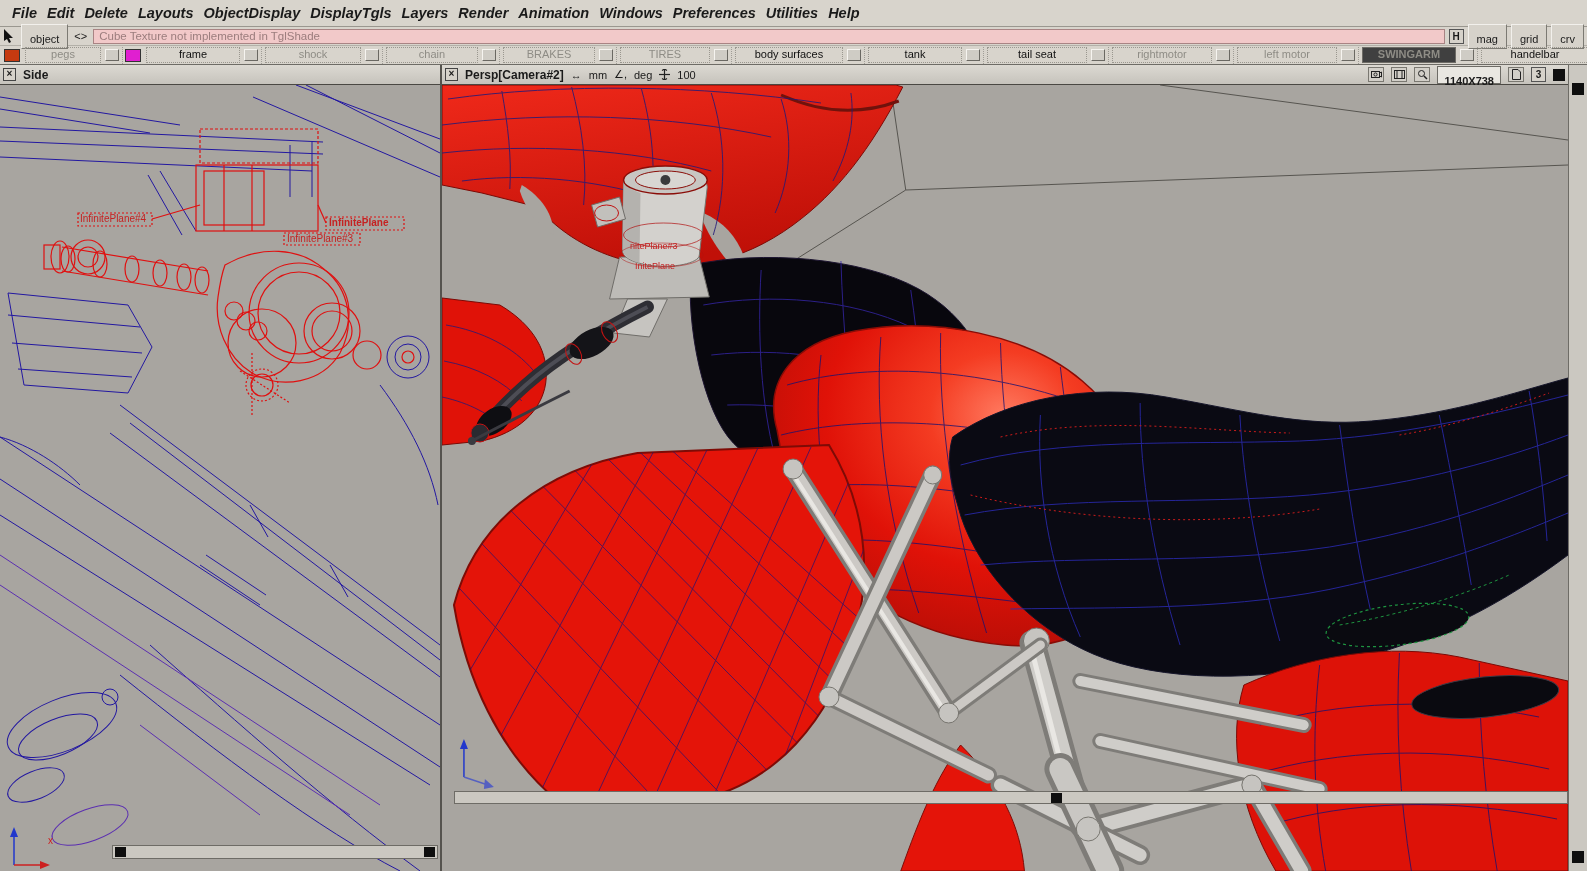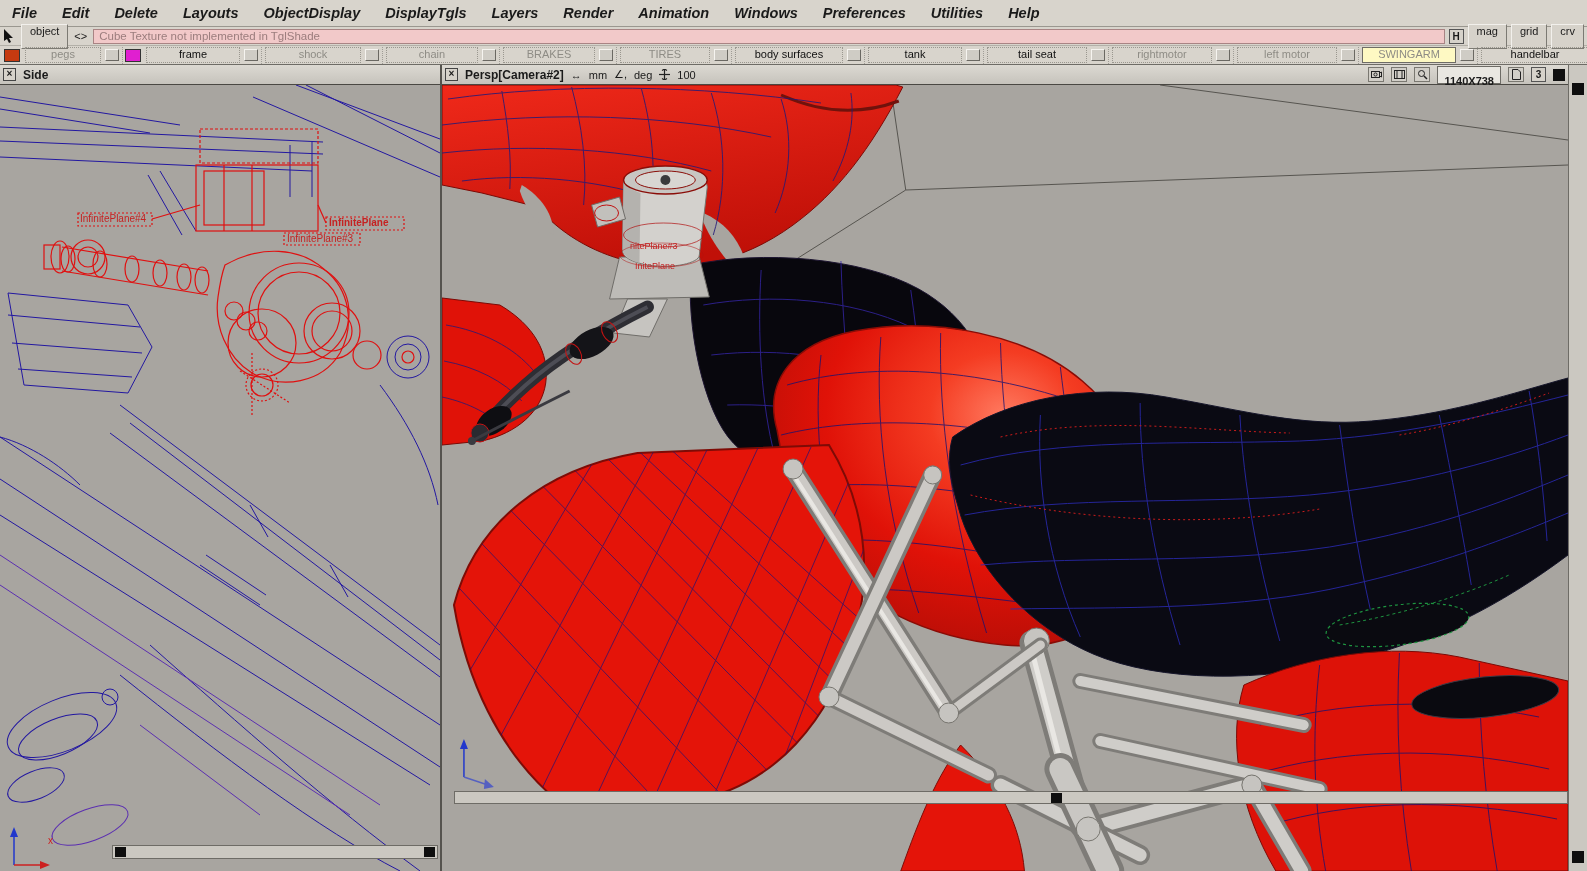--- a/index.html
+++ b/index.html
@@ -1,43 +1,43 @@
 <!DOCTYPE html>
 <html><head>
 <meta charset="utf-8">
 <style>
   html,body{margin:0;padding:0;background:#888;}
   .app{position:relative;width:1587px;height:871px;overflow:hidden;
        background:#d6d2ca;font-family:"Liberation Sans",sans-serif;color:#1a1a1a;
        -webkit-user-select:none;user-select:none;}
   
-  .menubar{box-sizing:border-box;height:27px;display:flex;align-items:center;gap:25px;
+  .menubar{box-sizing:border-box;height:27px;display:flex;align-items:center;gap:10px;
            padding-left:12px;background:#d8d4cc;border-bottom:1px solid #9a978f;}
   .mi{font-style:italic;font-weight:bold;font-size:14.5px;cursor:default;white-space:nowrap;}
   .row2{box-sizing:border-box;height:19px;display:flex;align-items:center;gap:4px;
         background:#d8d4cc;border-bottom:1px solid #b3b0a8;padding:0 3px;}
   .cursor-ic{width:14px;height:14px;flex:0 0 auto;}
-  .flatbtn{box-sizing:border-box;height:25px;line-height:13px;font-size:11px;padding:0 8px;
+  .flatbtn{box-sizing:border-box;height:25px;line-height:13px;font-size:11px;padding:8px 8px;
            background:#d6d2ca;border:1px solid #7c7a73;border-top-color:#f2f0ec;border-left-color:#f2f0ec;
            white-space:nowrap;}
   .swapbtn{font-size:11px;padding:0 2px;}
   .msg{flex:1;box-sizing:border-box;height:15px;line-height:13px;font-size:11.5px;padding:0 5px;
        background:#f2c9c9;border:1px solid #a98484;color:#9b7d7d;overflow:hidden;white-space:nowrap;}
   .hbox{box-sizing:border-box;width:15px;height:15px;border:1px solid #555;font-size:10px;font-weight:bold;
         text-align:center;line-height:13px;background:#d6d2ca;}
   
   .row3{box-sizing:border-box;height:19px;display:flex;align-items:center;
         background:#d8d4cc;border-bottom:1px solid #6e6c66;padding:0 2px;font-size:11px;}
   .swatch{width:14px;height:11px;border:1px solid #333;flex:0 0 auto;margin:0 2px;}
   .lcell{display:flex;align-items:center;height:17px;border-right:1px dotted #a09d96;padding:0 3px;flex:0 0 auto;}
   .lbtn{flex:1;text-align:center;border:1px dotted #9a978f;background:transparent;height:14px;line-height:12px;
         font-size:11px;padding:0 6px;white-space:nowrap;font-family:inherit;}
   .lbtn.off{color:#8e8c85;}
   .lbtn.on{color:#111;}
-  .lbtn.sel{border:1px solid #6e6c66;background:#fef9c3;color:#8e8c85;}
+  .lbtn.sel{border:1px solid #6e6c66;background:#404040;color:#8e8c85;font-weight:bold;}
   .lchk{width:12px;height:10px;margin-left:4px;background:#cfccc5;flex:0 0 auto;
         border:1px solid #6a6862;border-top-color:#f6f4f0;border-left-color:#f6f4f0;}
   
   .workspace{position:absolute;top:65px;left:0;right:0;bottom:0;display:flex;}
   .vp{position:relative;background:#a8a5a0;overflow:hidden;}
   .vp-left{width:440px;border-right:2px solid #55534e;}
   .vp-right{flex:1;}
   .vstrip{width:18px;background:#cbc8c1;border-left:1px solid #6e6c66;position:relative;flex:0 0 auto;}
   .vthumb{position:absolute;left:3px;width:12px;height:12px;background:#0e0e0e;}
   .vp-header{position:absolute;top:0;left:0;right:0;height:20px;box-sizing:border-box;

